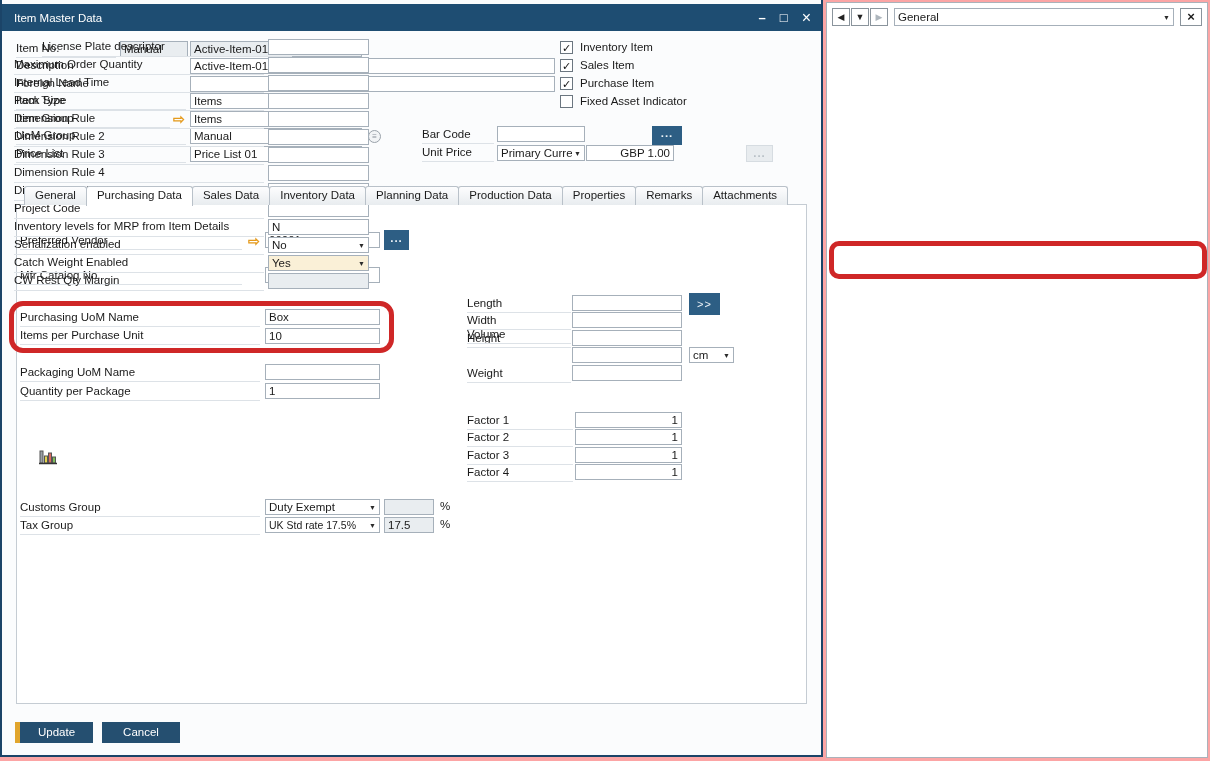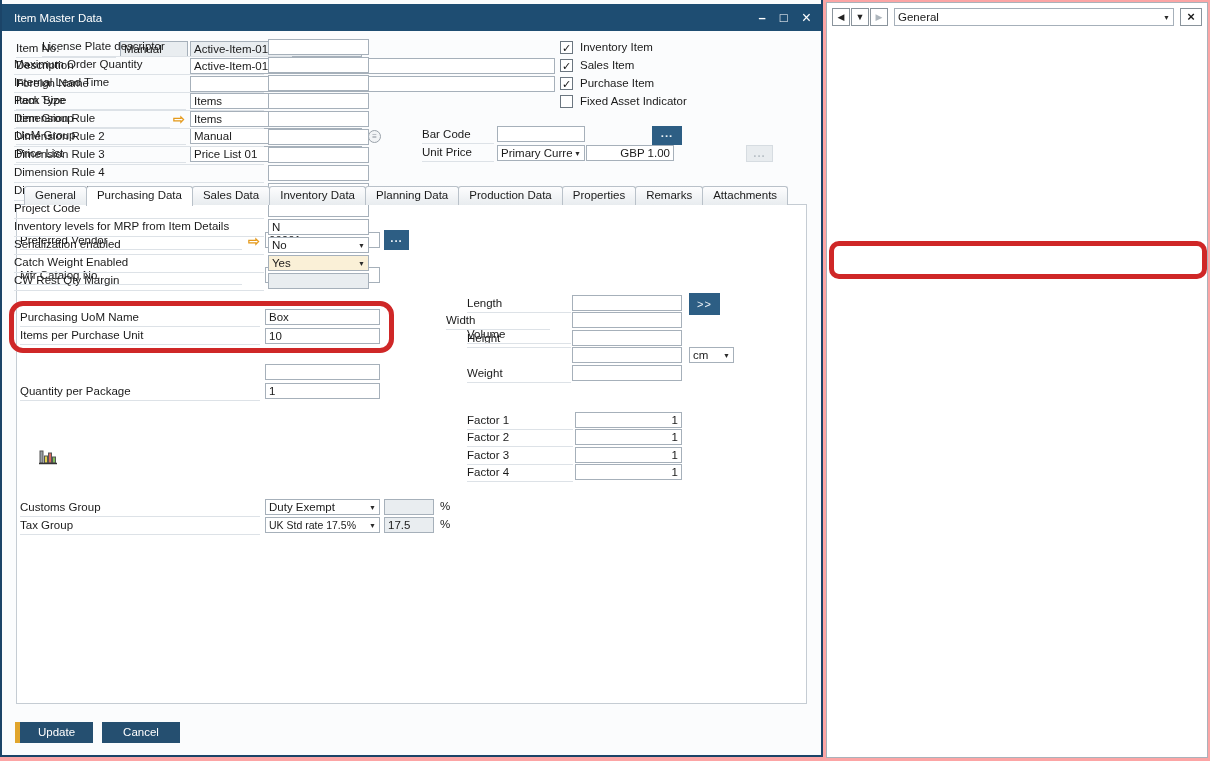--- a/index.html
+++ b/index.html
@@ -164,29 +164,30 @@
 
     <div class="lbl" style="left:18px; top:269px; width:222px;">Mfr Catalog No.</div>
     <div class="inp" style="left:263px; top:267px; width:115px;"></div>
 
     <div class="lbl" style="left:18px; top:311px; width:240px;">Purchasing UoM Name</div>
     <div class="inp" style="left:263px; top:309px; width:115px;">Box</div>
     <div class="lbl" style="left:18px; top:329px; width:240px;">Items per Purchase Unit</div>
     <div class="inp" style="left:263px; top:328px; width:115px;">10</div>
     <div class="hl-red" style="left:7px; top:301px; width:385px; height:52px;"></div>
 
+    <div class="lbl" style="left:18px; top:366px; width:240px;">Packaging UoM Name</div>
     <div class="inp" style="left:263px; top:364px; width:115px;"></div>
     <div class="lbl" style="left:18px; top:385px; width:240px;">Quantity per Package</div>
     <div class="inp" style="left:263px; top:383px; width:115px;">1</div>
 
     <div class="lbl" style="left:465px; top:297px; width:104px;">Length</div>
     <div class="inp" style="left:570px; top:295px; width:110px;"></div>
     <div class="btn-fwd" style="left:687px; top:293px; width:31px; height:22px;">&gt;&gt;</div>
 
-    <div class="lbl" style="left:444px; top:314px; width:104px;">Width</div>
+    <div class="lbl" style="left:465px; top:314px; width:104px;">Width</div>
     <div class="inp" style="left:570px; top:312px; width:110px;"></div>
 
     <div class="lbl" style="left:465px; top:332px; width:104px;">Height</div>
     <div class="inp" style="left:570px; top:330px; width:110px;"></div>
 
     <div class="lbl" style="left:465px; top:328px; width:104px;">Volume</div>
     <div class="inp" style="left:570px; top:347px; width:110px;"></div>
     <div class="dd" style="left:687px; top:347px; width:45px;text-align:center;">
       <span class="v">cm</span>
       <span class="arr">▼</span>

